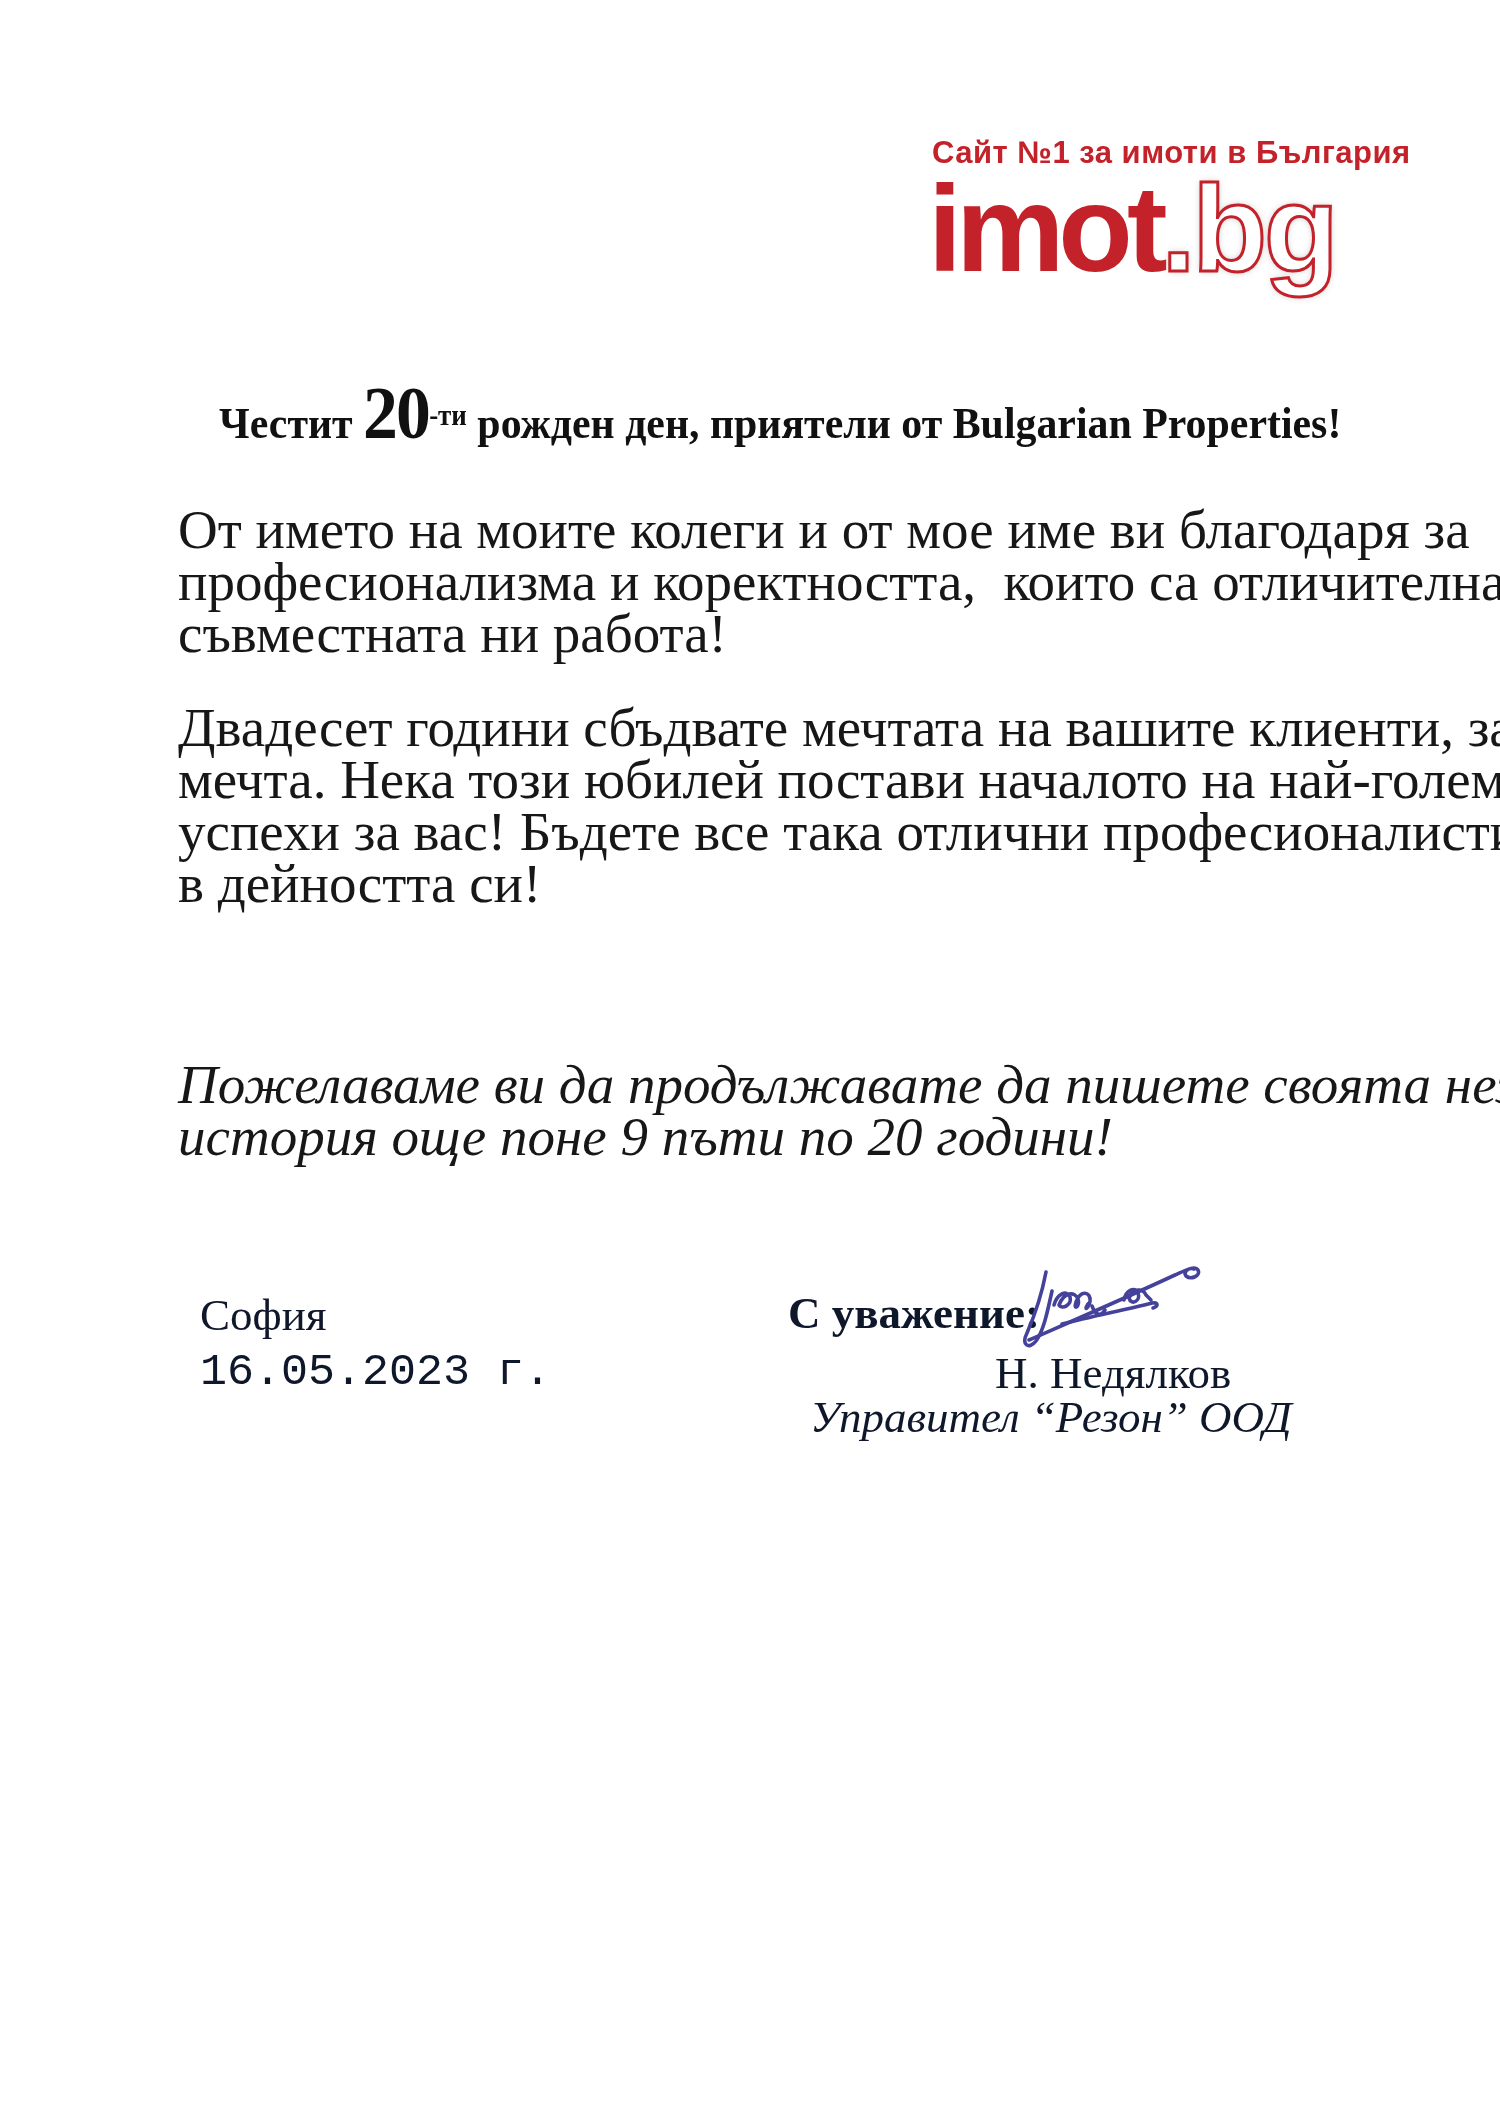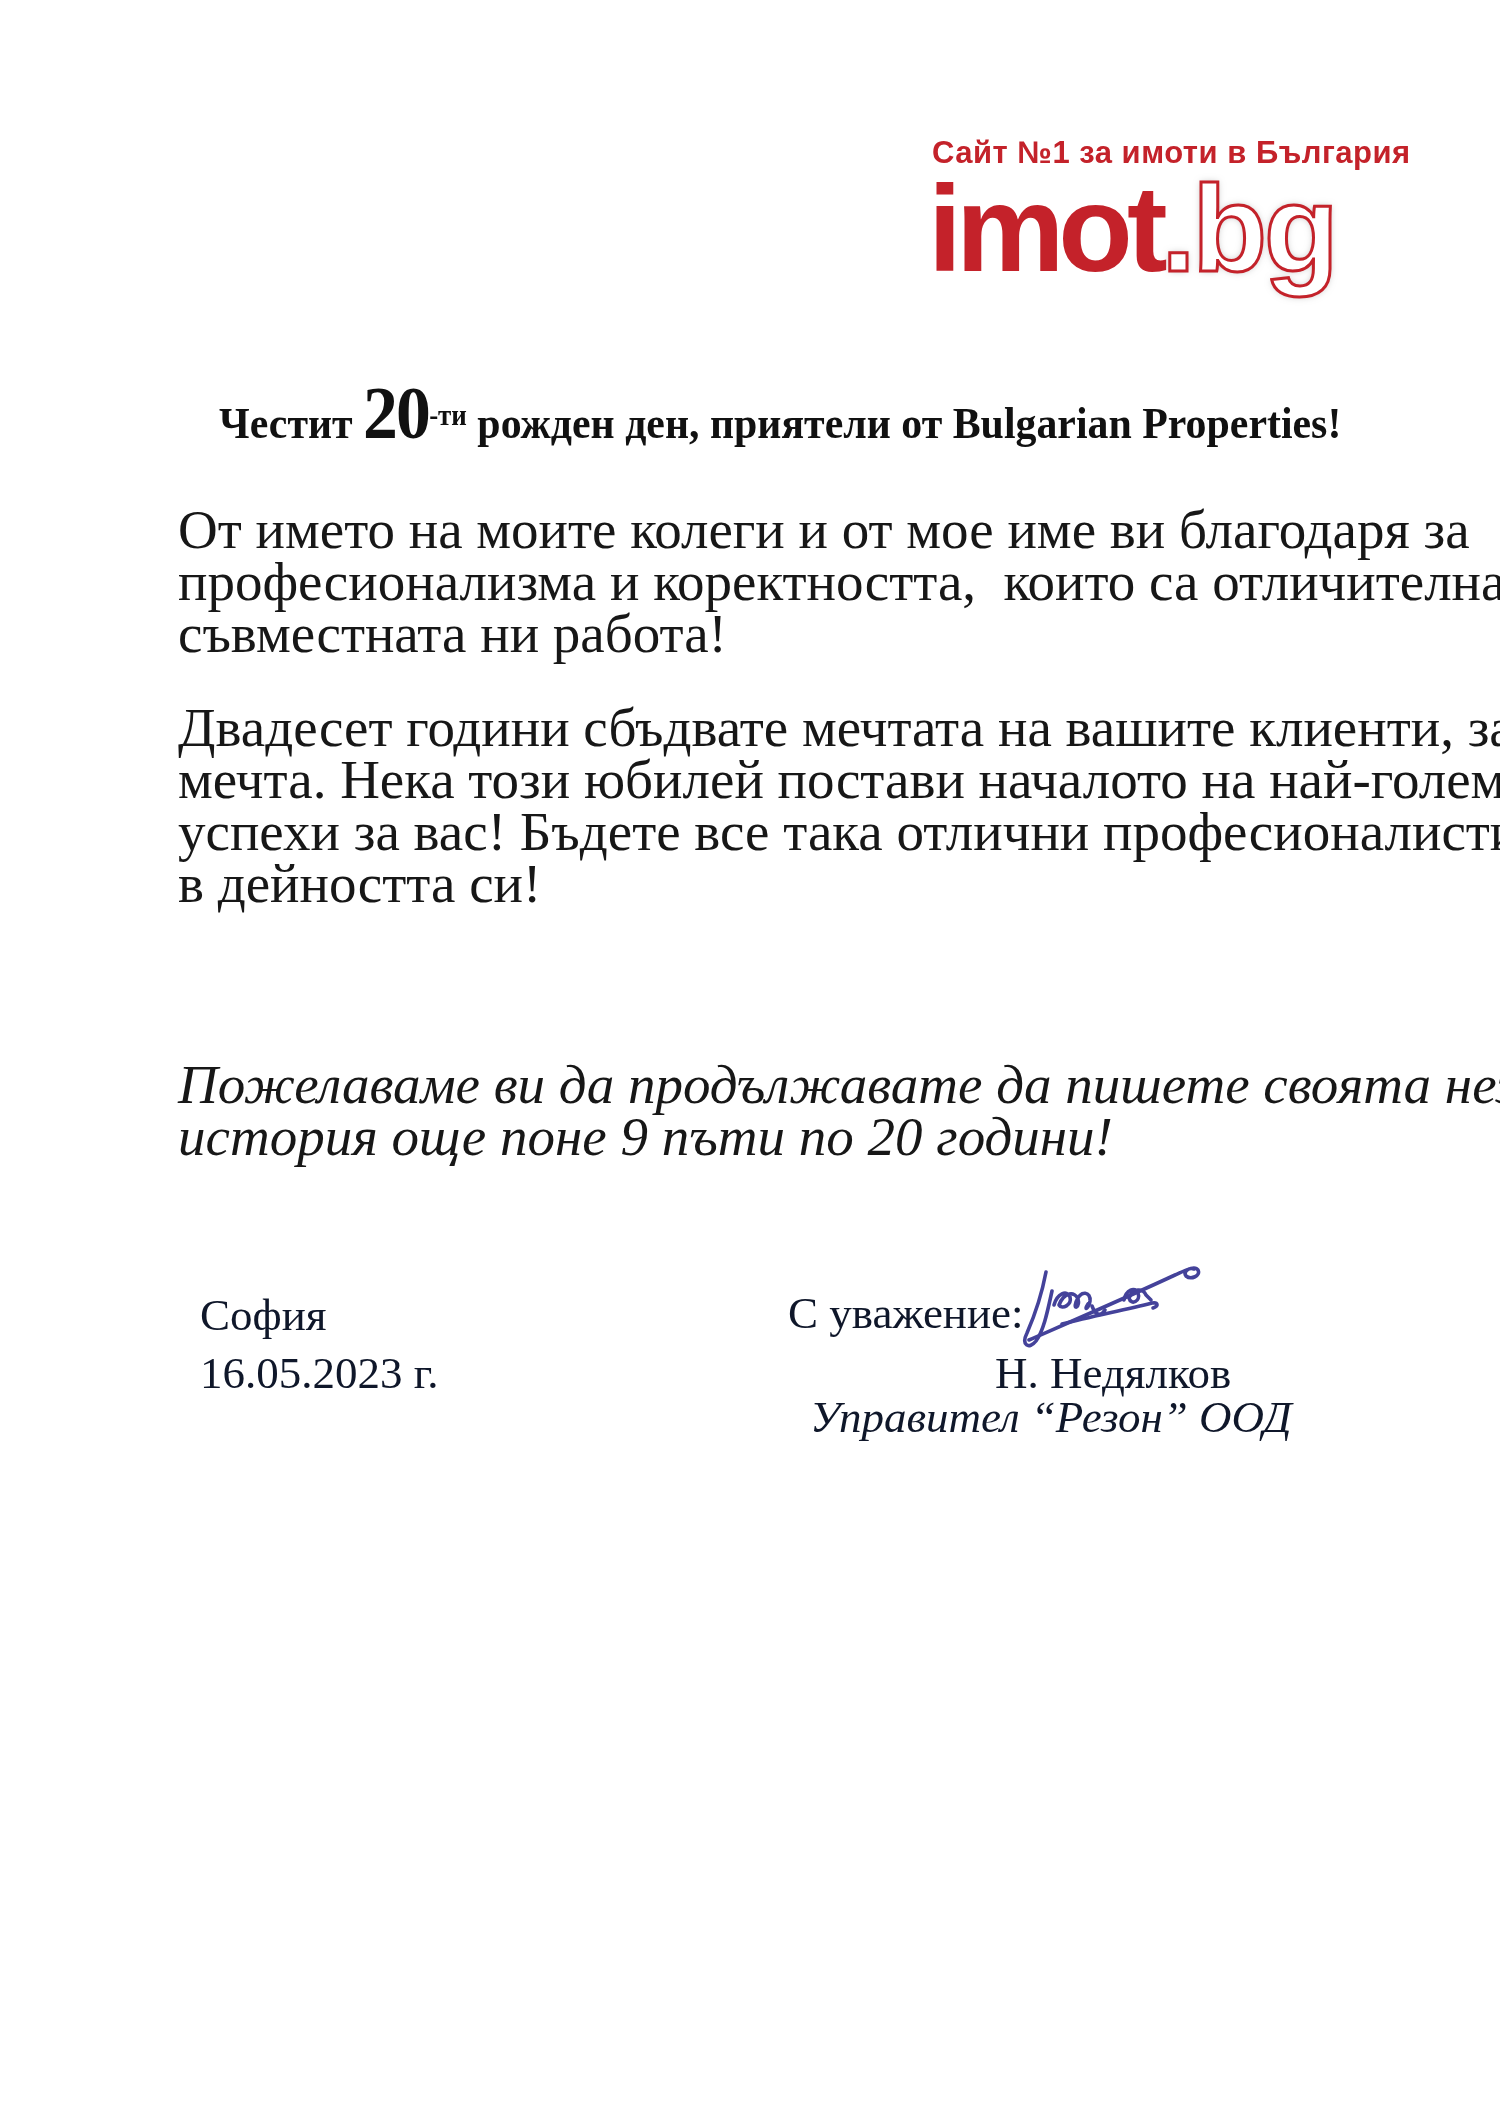--- a/index.html
+++ b/index.html
@@ -63,22 +63,22 @@
   .para-partner{top:959px;}
   .para-partner .brand-bold{font-weight:bold;}
   .para-wish-italic{top:1059px;font-style:italic;}
 
   
   .foot{
     position:absolute;margin:0;
     font-size:45px;line-height:52px;white-space:pre;color:#0f172a;
   }
   .city{left:200px;top:1289px;}
-  .date{left:200px;top:1347px;}
-  .closing{left:788px;top:1287px;}
+  .date{left:200px;top:1347px;font-family:Liberation Mono, monospace;}
+  .closing{left:788px;top:1287px;font-weight:bold;}
   .signer-name{left:995px;top:1347px;}
   .signer-title{left:810px;top:1391px;font-style:italic;}
 
   .signature{
     position:absolute;left:1012px;top:1248px;
     width:205px;height:114px;
   }
   .signature path{
     fill:none;
     stroke:var(--ink,#44429a);

